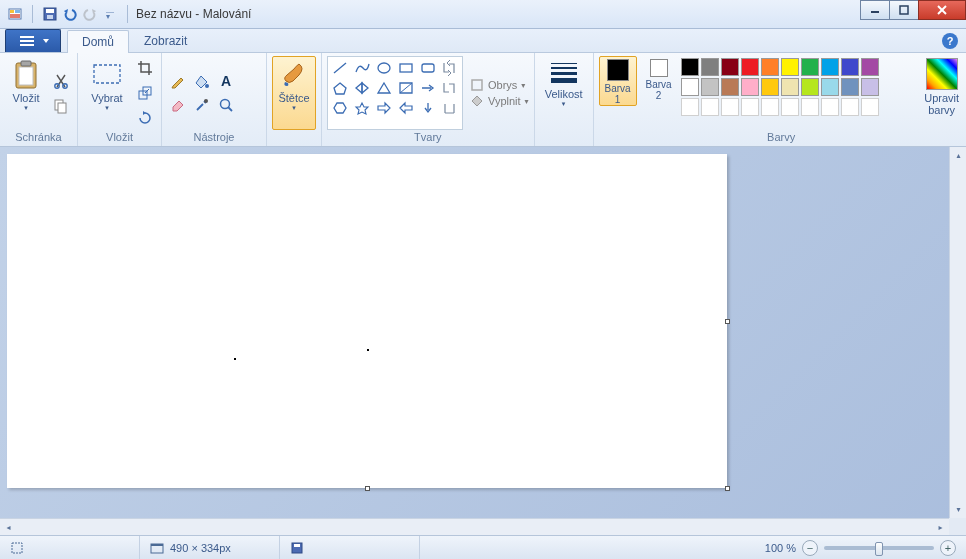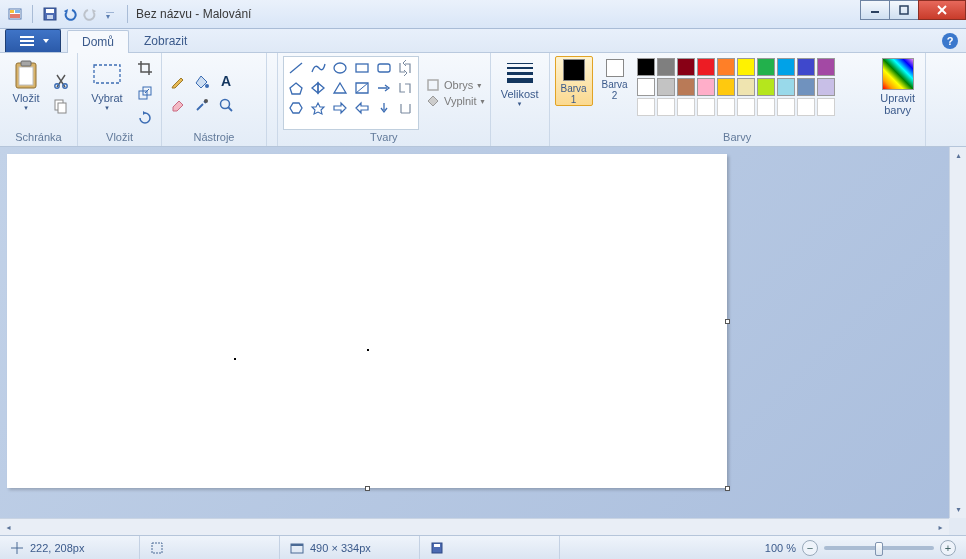--- a/index.html
+++ b/index.html
@@ -268,20 +268,32 @@
               <line x1="10" y1="10" x2="14" y2="14" stroke="#3b6cb3" stroke-width="1.8"></line>
             </svg>
           </div>
         <div style="width:22px;height:22px"></div>
       </div>
     </div>
     <div class="group-label">Nástroje</div>
   </div>
 
   <div class="group">
+    <div class="group-body">
+      <div class="bigbtn sel" style="width:44px">
+        <div class="ico">
+          <svg width="30" height="30">
+              <path d="M20 4 Q26 8 20 15 L14 21 Q10 24 7 21 Q4 18 8 15 L15 9 Q17 6 20 4 Z" fill="#e69a3f" stroke="#a6641c"></path>
+              <path d="M6 22 Q4 26 8 26 Q10 26 9 23" fill="#3b6cb3"></path>
+            </svg>
+        </div>
+        <span class="lbl">Štětce</span>
+        <span class="drop-arrow">▾</span>
+      </div>
+    </div>
     <div class="group-label"></div>
   </div>
 
   <div class="group">
     <div class="group-body">
       <div class="shapegrid">
         <div class="shapecell">
             <svg width="18" height="16">
               <line x1="3" y1="13" x2="15" y2="3" stroke="#3b6cb3" stroke-width="1.3"></line>
             </svg>
@@ -483,27 +495,20 @@
   <div class="scrollbar-h">
     <div class="scrollbtn" style="left:0">◂</div>
     <div class="scrollbtn" style="right:0">▸</div>
   </div>
   <div class="scroll-corner"></div>
 </div>
 
 <div class="statusbar">
   <div class="status-seg">
     <svg width="14" height="14">
-        <line x1="7" y1="1" x2="7" y2="13" stroke="#4b6a95"></line>
-        <line x1="1" y1="7" x2="13" y2="7" stroke="#4b6a95"></line>
-      </svg>
-    <span>222, 208px</span>
-  </div>
-  <div class="status-seg">
-    <svg width="14" height="14">
         <rect x="2" y="2" width="10" height="10" fill="none" stroke="#4b6a95" stroke-dasharray="2 1"></rect>
       </svg>
     <span></span>
   </div>
   <div class="status-seg">
     <svg width="14" height="14">
         <rect x="1" y="3" width="12" height="9" fill="none" stroke="#4b6a95"></rect>
         <rect x="1" y="3" width="12" height="2" fill="#4b6a95"></rect>
       </svg>
     <span>490 × 334px</span>

